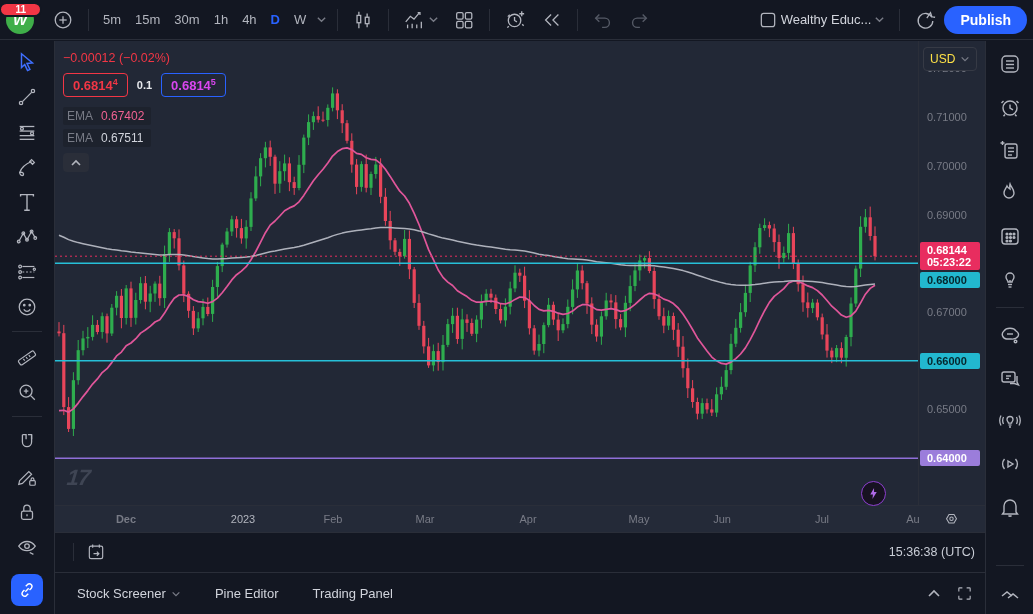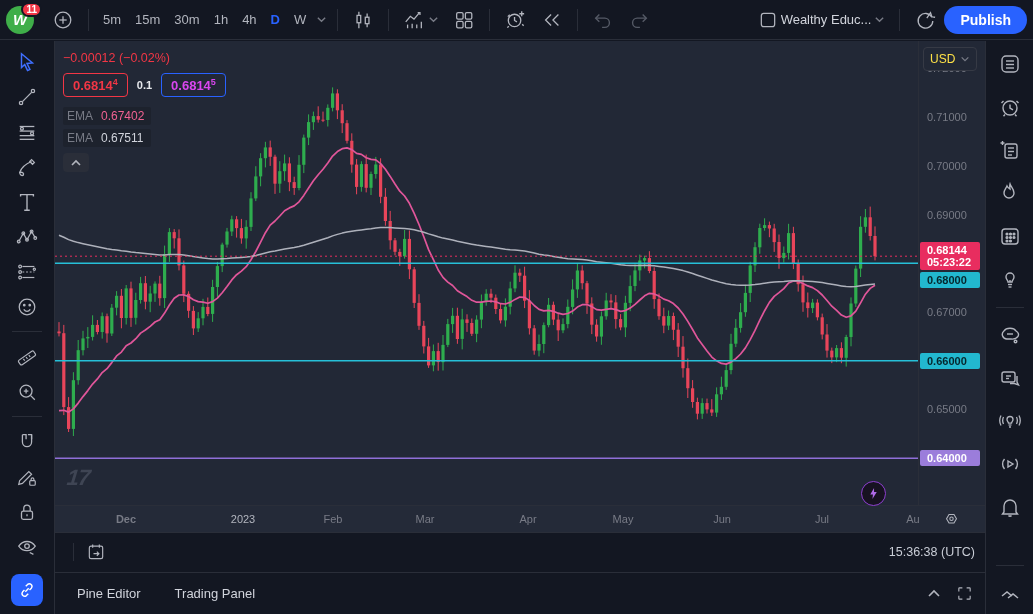--- a/index.html
+++ b/index.html
@@ -14,21 +14,21 @@
   .hbtn { display:flex; align-items:center; gap:3px; height:28px; padding:0 6px; border-radius:4px;
           color:#b2b5be; cursor:pointer; flex:0 0 auto; }
   .tf { font-size:13px; color:#b2b5be; padding:0 6px; height:26px; display:flex; align-items:center; border-radius:4px; cursor:pointer; }
   .tf.sel { color:#2962ff; font-weight:bold; }
   #logo { position:relative; width:34px; height:30px; margin-right:4px; flex:0 0 auto; cursor:pointer; }
   #logo .circle { position:absolute; left:0; top:1px; width:28px; height:28px; border-radius:50%;
                   background:#3fae49; display:flex; align-items:center; justify-content:center;
                   color:#fff; font-weight:bold; font-style:italic; font-size:15px; }
   #logo .badge { position:absolute; right:-2px; top:-3px; min-width:17px; height:15px; border-radius:8px;
                  background:#f23645; color:#fff; font-size:10px; font-weight:bold; display:flex;
-                 align-items:center; justify-content:center; padding:0 3px; border:2px solid #131722; }
+                 align-items:center; justify-content:center; padding:0 14px; border:2px solid #131722; }
   #symbol-name { font-size:15px; font-weight:bold; color:#e8eaee; }
   #layout-name { font-size:13px; color:#d1d4dc; max-width:110px; overflow:hidden; white-space:nowrap; }
   #publish-btn { background:#2962ff; color:#fff; font-size:14px; font-weight:bold; border:none;
                  border-radius:16px; height:28px; padding:0 16px; cursor:pointer; flex:0 0 auto; }
   .icon { display:block; }
 
   
   #left-bar { position:absolute; left:0; top:41px; width:55px; height:573px; background:#131722;
               border-right:1px solid #2a2e39; display:flex; flex-direction:column; align-items:center;
               padding-top:6px; z-index:20; }
@@ -798,21 +798,21 @@
     <div id="time-axis">
       <svg id="axis-gear" width="17" height="17" viewBox="0 0 24 24" fill="none" stroke="#b2b5be" stroke-width="1.5">
           <path d="M12 4l6 3.5v7L12 18l-6-3.5v-7z" transform="rotate(90 12 11)"></path>
           <circle cx="12" cy="11" r="2.4"></circle>
         </svg>
     <div class="mlabel" style="left: 71px; font-weight: bold;">Dec</div>
         <div class="mlabel bright" style="left: 188px;">2023</div>
         <div class="mlabel" style="left: 278px;">Feb</div>
         <div class="mlabel" style="left: 370px;">Mar</div>
         <div class="mlabel" style="left: 473px;">Apr</div>
-        <div class="mlabel" style="left: 568px;">May</div>
+        <div class="mlabel" style="left: 584px;">May</div>
         <div class="mlabel" style="left: 667px;">Jun</div>
         <div class="mlabel" style="left: 767px;">Jul</div>
         <div class="mlabel" style="left: 858px;">Au</div>
       </div>
 
     <div id="legend">
       <div id="legend-change">−0.00012 (−0.02%)</div>
       <div id="bidask">
         <span class="quote-box" id="bid-box"><span>0.6814</span><span class="sup">4</span></span>
         <span id="spread">0.1</span>
@@ -850,20 +850,26 @@
           <path d="M8 3v4M16 3v4"></path>
           <path d="M9 14h6M13 11.5L15.5 14 13 16.5"></path>
         </svg>
     </div>
     <span id="clock">15:36:38 (UTC)</span>
   </div>
 
   <div id="footer">
     <div id="footer-tabs" style="display: flex; align-items: center; gap: 14px;">
         <div class="ftab">
+          <span>Stock Screener</span>
+          <svg width="10" height="10" viewBox="0 0 12 12" fill="none" stroke="#787b86" stroke-width="1.5">
+            <path d="M2 4l4 4 4-4"></path>
+          </svg>
+        </div>
+        <div class="ftab">
           <span>Pine Editor</span>
         </div>
         <div class="ftab">
           <span>Trading Panel</span>
         </div>
       </div>
     <div id="footer-right">
       <svg class="icon" width="16" height="16" viewBox="0 0 16 16" fill="none" stroke="#b2b5be" stroke-width="1.6">
           <path d="M3 10l5-5 5 5"></path>
         </svg>

